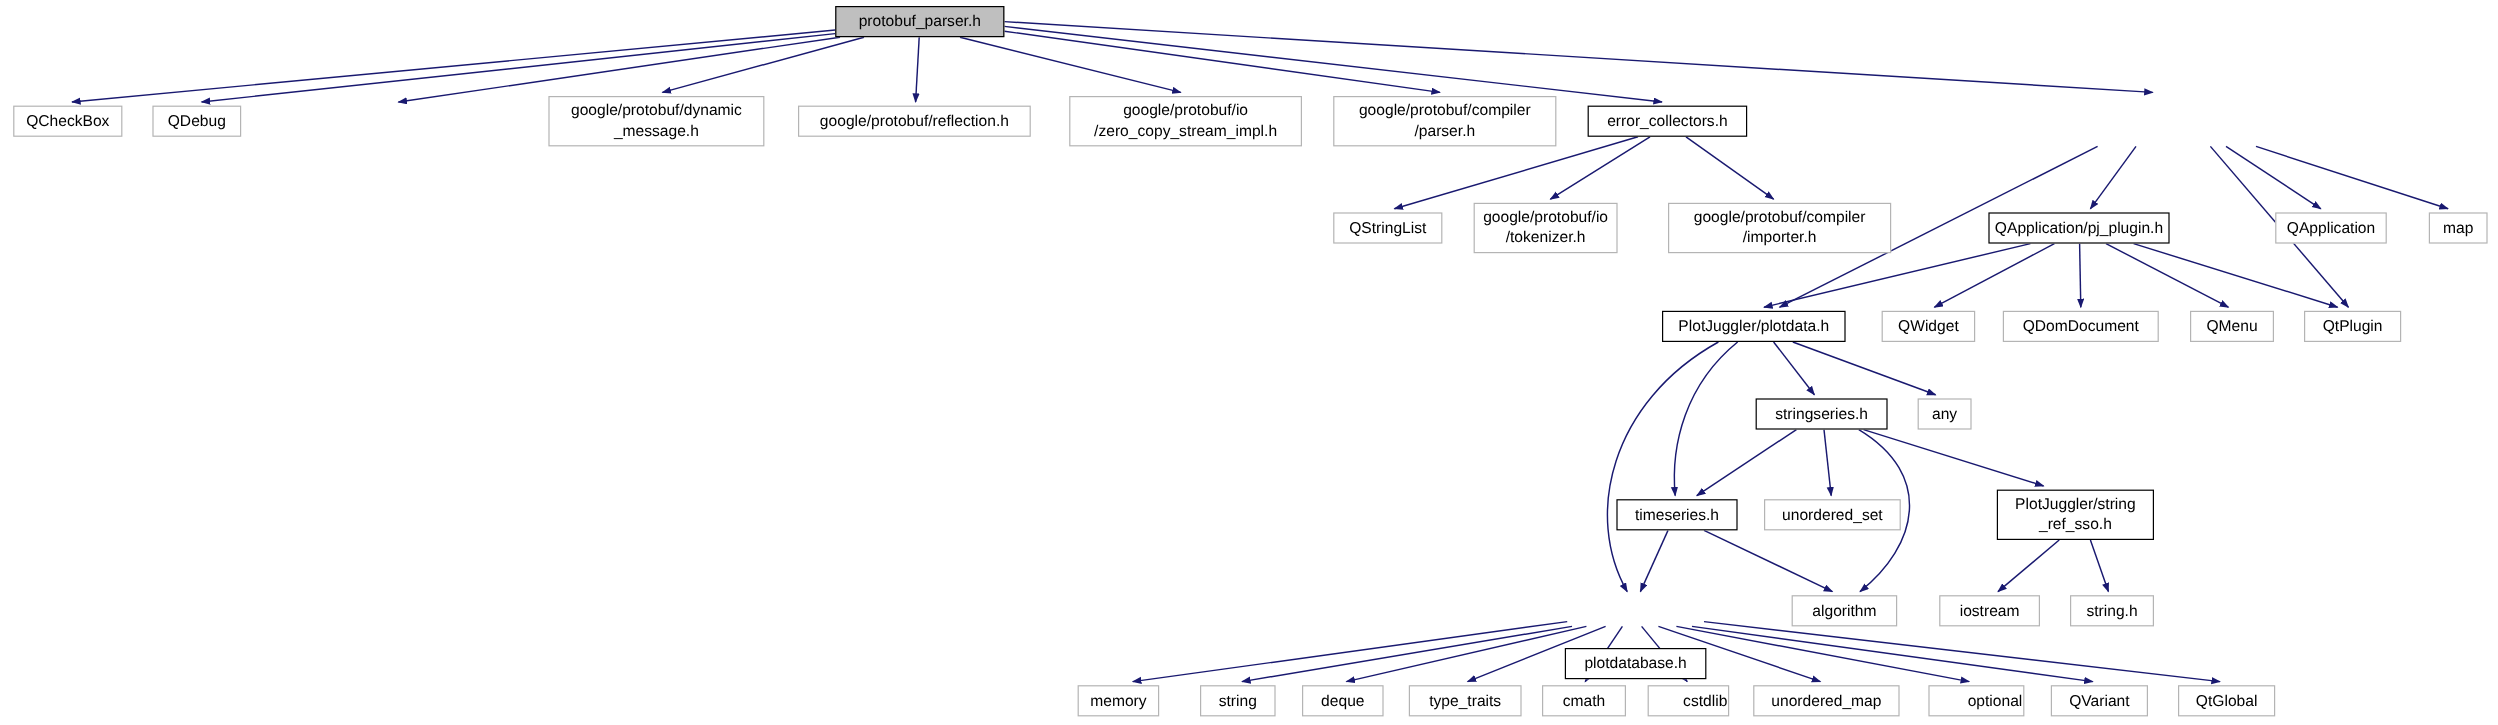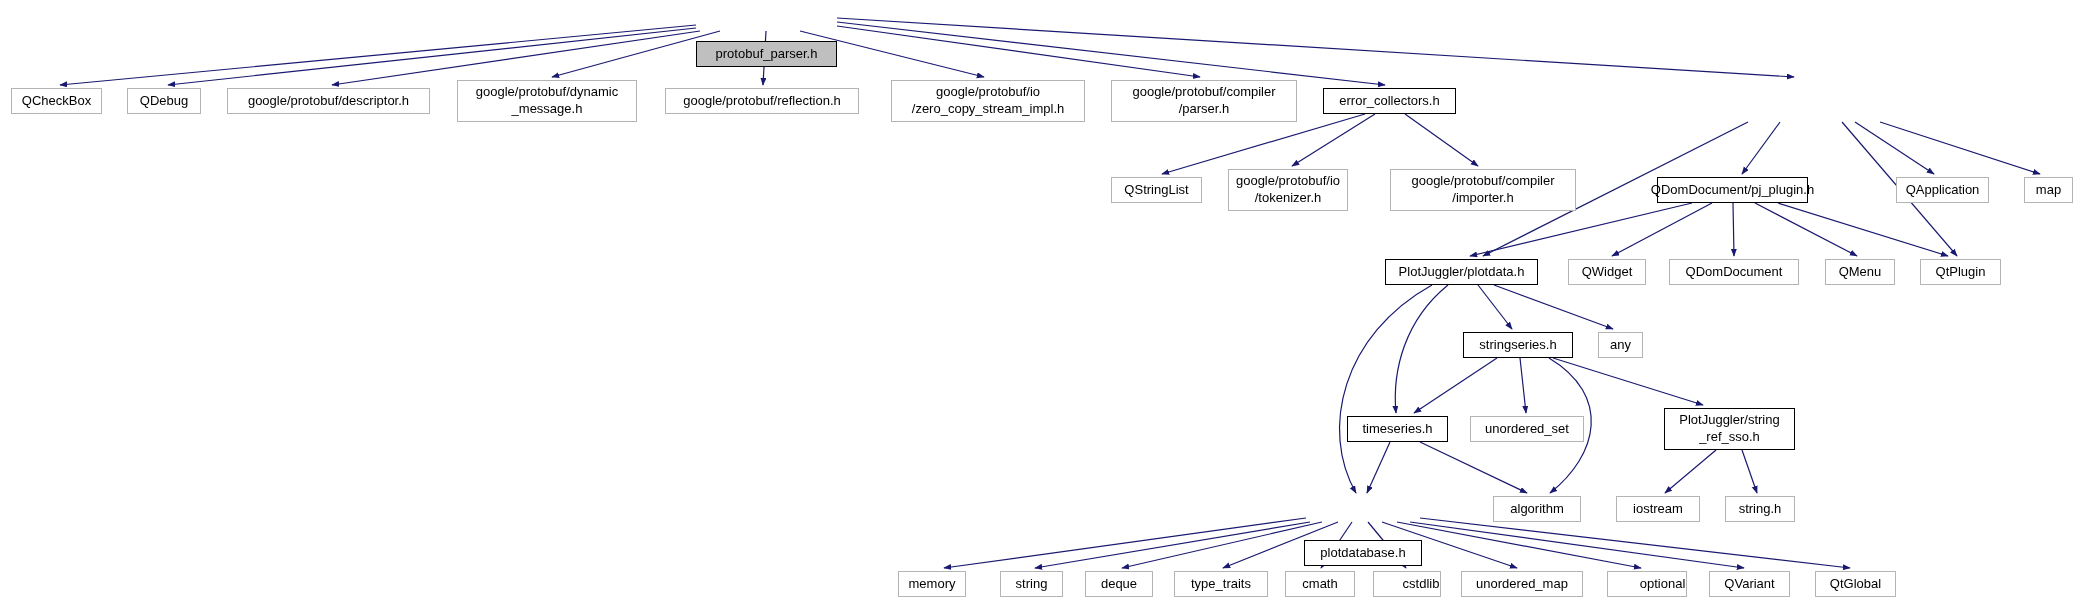--- a/index.html
+++ b/index.html
@@ -18,21 +18,21 @@
     border:1px solid #b4b4b4;
     color:#000000;
     font-size:13px;
     line-height:1.3;
     display:flex;align-items:center;justify-content:center;
     text-align:center;
     padding:1px 5px;
     white-space:pre-line;
   }
   .node.linked{border-color:#000000;}
-  .node.rootnode{background:#bfbfbf;border-color:#000000;margin-top:36px;}
+  .node.rootnode{background:#bfbfbf;border-color:#000000;}
   .edge{stroke:#191970;stroke-width:1.2;fill:none;}
 </style>
 </head>
 <body>
 
 <div id="canvas">
 
   <svg id="edge-layer" viewBox="0 0 2082 604" xmlns="http://www.w3.org/2000/svg">
     <defs>
       <marker id="arrow" markerWidth="10" markerHeight="8" refX="7.2" refY="3" orient="auto" markerUnits="userSpaceOnUse">
@@ -91,36 +91,35 @@
     <path class="edge" d="M1382,522 L1517,568" marker-end="url(#arrow)"></path>
     <path class="edge" d="M1397,522 L1641,568" marker-end="url(#arrow)"></path>
     <path class="edge" d="M1410,522 L1744,568" marker-end="url(#arrow)"></path>
     <path class="edge" d="M1420,518 L1850,568" marker-end="url(#arrow)"></path>
   </svg>
 
   <div class="node rootnode" style="left:696px;top:5px;width:141px;height:26px;">protobuf_parser.h</div>
 
   <div class="node" style="left:11px;top:88px;width:91px;height:26px;">QCheckBox</div>
   <div class="node" style="left:127px;top:88px;width:74px;height:26px;">QDebug</div>
-  <div class="node" style="left:227px;top:88px;width:203px;height:26px;">google/protobuf/descriptor.h</div>
   <div class="node" style="left:665px;top:88px;width:194px;height:26px;">google/protobuf/reflection.h</div>
   <div class="node" style="left:457px;top:80px;width:180px;height:42px;">google/protobuf/dynamic
 _message.h</div>
   <div class="node" style="left:891px;top:80px;width:194px;height:42px;">google/protobuf/io
 /zero_copy_stream_impl.h</div>
   <div class="node" style="left:1111px;top:80px;width:186px;height:42px;">google/protobuf/compiler
 /parser.h</div>
   <div class="node linked" style="left:1323px;top:88px;width:133px;height:26px;">error_collectors.h</div>
 
   <div class="node" style="left:1111px;top:177px;width:91px;height:26px;">QStringList</div>
   <div class="node" style="left:1228px;top:169px;width:120px;height:42px;">google/protobuf/io
 /tokenizer.h</div>
   <div class="node" style="left:1390px;top:169px;width:186px;height:42px;">google/protobuf/compiler
 /importer.h</div>
-  <div class="node linked" style="left:1657px;top:177px;width:151px;height:26px;">QDomDocument/pj_plugin.h</div>
+  <div class="node linked" style="left:1657px;top:177px;width:151px;height:26px;">QApplication/pj_plugin.h</div>
   <div class="node" style="left:1896px;top:177px;width:93px;height:26px;">QApplication</div>
   <div class="node" style="left:2024px;top:177px;width:49px;height:26px;">map</div>
 
   <div class="node linked" style="left:1385px;top:259px;width:153px;height:26px;text-align:center;">PlotJuggler/plotdata.h</div>
   <div class="node" style="left:1568px;top:259px;width:78px;height:26px;">QWidget</div>
   <div class="node" style="left:1669px;top:259px;width:130px;height:26px;">QDomDocument</div>
   <div class="node" style="left:1825px;top:259px;width:70px;height:26px;">QMenu</div>
   <div class="node" style="left:1920px;top:259px;width:81px;height:26px;">QtPlugin</div>
 
   <div class="node linked" style="left:1463px;top:332px;width:110px;height:26px;">stringseries.h</div>

